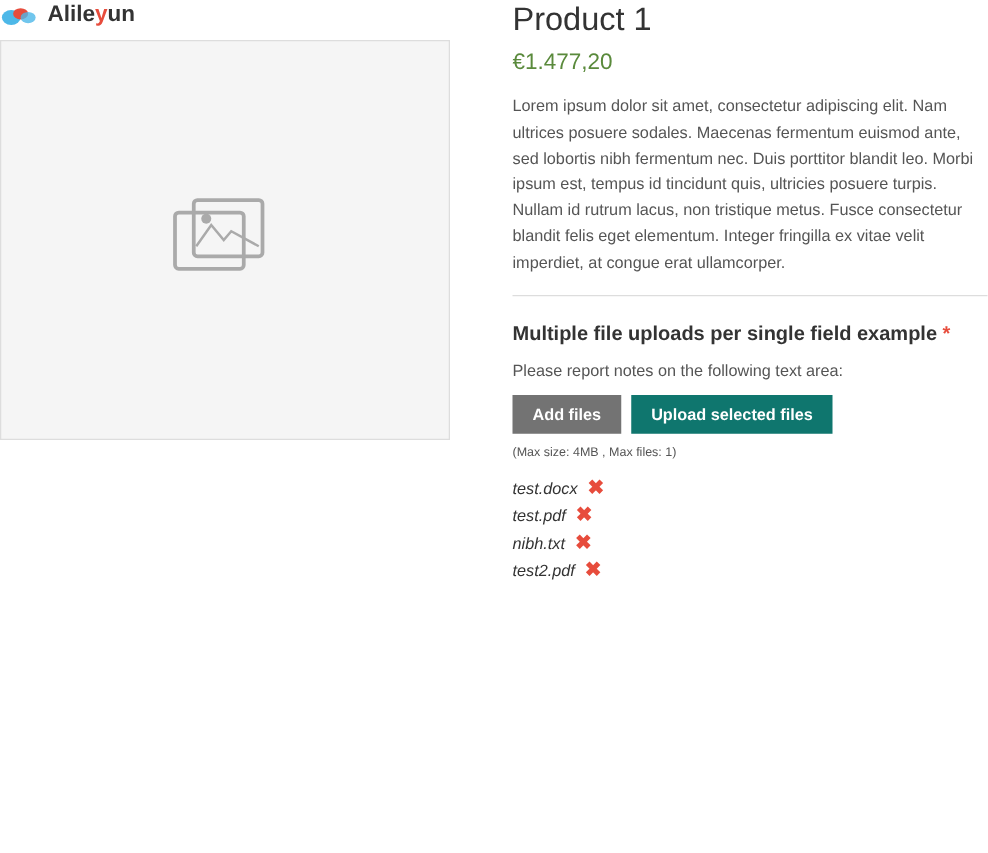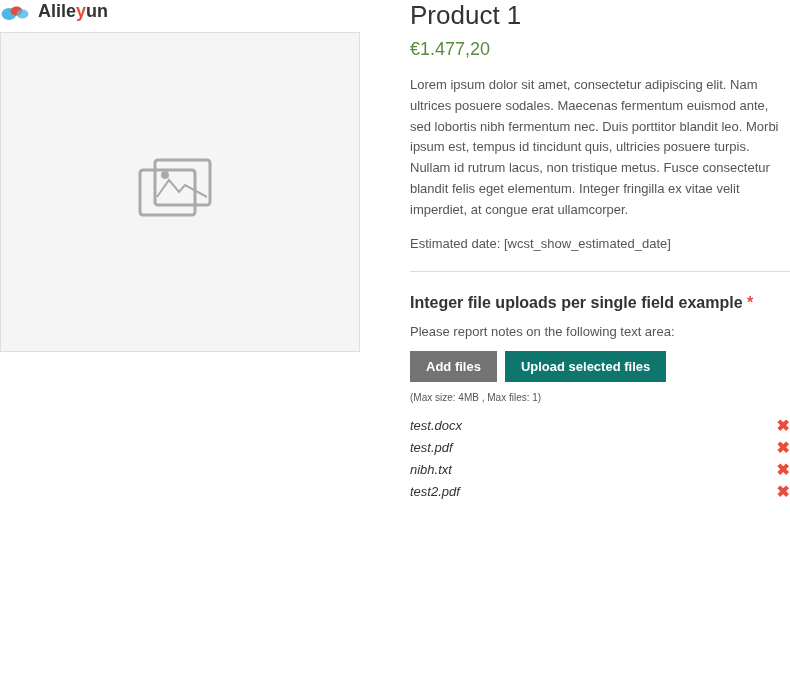--- a/index.html
+++ b/index.html
@@ -148,21 +148,20 @@
 
     .file-list {
       list-style: none;
     }
 
     .file-item {
       display: flex;
       align-items: center;
       gap: 8px;
       margin-bottom: 6px;
-      justify-content: space-between;
     }
 
     .file-name {
       font-style: italic;
       font-size: 13px;
       color: #333;
     }
 
     .file-remove {
       color: #e74c3c;
@@ -201,26 +200,25 @@
 
         <circle cx="30" cy="20" r="4" fill="#aaa"></circle>
       </svg>
     </div>
   </div>
 
   <div class="product-detail-col">
     <h1 class="product-title">Product 1</h1>
     <div class="product-price">€1.477,20</div>
     <p class="product-description">Lorem ipsum dolor sit amet, consectetur adipiscing elit. Nam ultrices posuere sodales. Maecenas fermentum euismod ante, sed lobortis nibh fermentum nec. Duis porttitor blandit leo. Morbi ipsum est, tempus id tincidunt quis, ultricies posuere turpis. Nullam id rutrum lacus, non tristique metus. Fusce consectetur blandit felis eget elementum. Integer fringilla ex vitae velit imperdiet, at congue erat ullamcorper.</p>
-    <p class="estimated-date">Estimated date: [wcst_show_estimated_date]</p>
 
     <hr class="divider">
 
     <div class="upload-section-title">
-      <span>Integer file uploads per single field example</span>
+      <span>Multiple file uploads per single field example</span>
       <span class="required-star">*</span>
     </div>
 
     <p class="upload-label">Please report notes on the following text area:</p>
 
     <div class="button-row">
       <button class="btn-add-files">Add files</button>
       <button class="btn-upload-selected">Upload selected files</button>
     </div>
 

